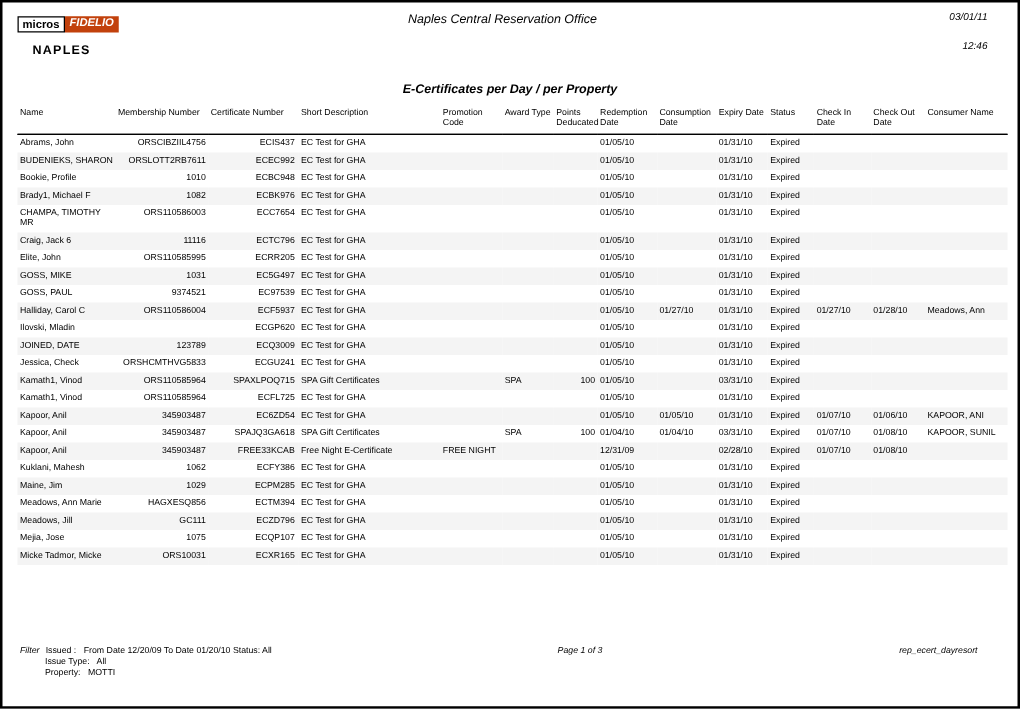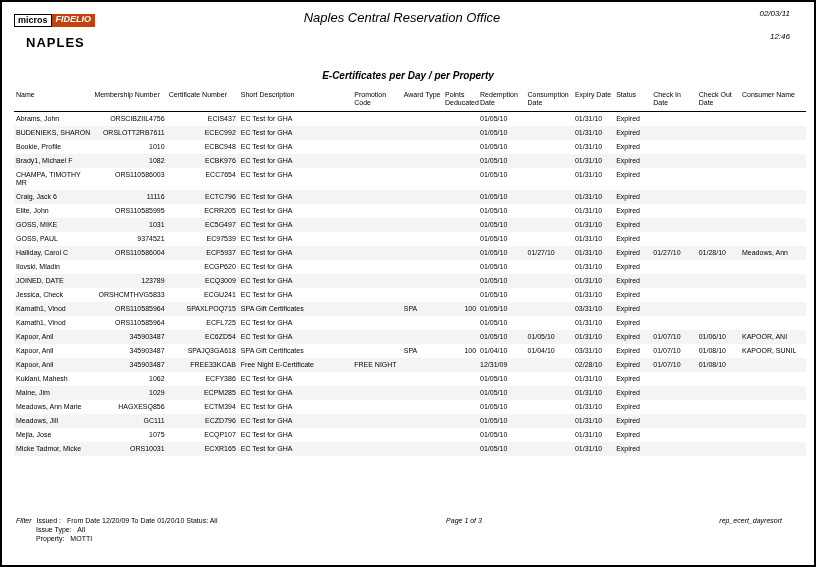--- a/index.html
+++ b/index.html
@@ -11,22 +11,22 @@
     border:2px solid #000;
     font-family:"Liberation Sans", sans-serif;
     color:#000;
     overflow:hidden;
   }
   .top{display:flex;align-items:flex-start;padding:7px 12px 0 12px;}
   .logo-block{width:150px;}
   .logo{display:inline-flex;font-size:9px;font-weight:bold;line-height:11px;}
   .logo-micros{border:1px solid #000;padding:0 3px;background:#fff;}
   .logo-fidelio{background:#c2410c;color:#fff;padding:0 4px;font-style:italic;}
-  .property-name{font-size:13px;font-weight:bold;letter-spacing:1px;margin:8px 0 0 12px;}
-  .office{flex:1;text-align:center;font-size:13px;font-style:italic;padding-top:1px;}
+  .property-name{font-size:10px;font-weight:bold;letter-spacing:1px;margin:8px 0 0 12px;}
+  .office{flex:1;text-align:center;font-size:10px;font-style:italic;padding-top:1px;}
   .datetime{width:150px;text-align:right;font-size:8px;font-style:italic;padding-right:12px;}
   .datetime .time{margin-top:14px;}
   .title{text-align:center;font-size:10px;font-weight:bold;font-style:italic;margin-top:20px;}
   table{
     table-layout:fixed;
     width:792px;
     margin:8px 12px 0 12px;
     border-collapse:collapse;
     font-size:7px;
   }
@@ -65,21 +65,21 @@
   <div class="top">
     <div class="logo-block">
       <div class="logo">
         <span class="logo-micros">micros</span>
           <span class="logo-fidelio">FIDELIO</span>
       </div>
       <div class="property-name">NAPLES</div>
     </div>
     <div class="office">Naples Central Reservation Office</div>
     <div class="datetime">
-      <div class="date">02/03/11</div>
+      <div class="date">03/01/11</div>
       <div class="time">12:46</div>
     </div>
   </div>
 
   <div class="title">E-Certificates per Day / per Property</div>
 
   <table>
     <colgroup>
       <col style="width:76px">
         <col style="width:72px">

